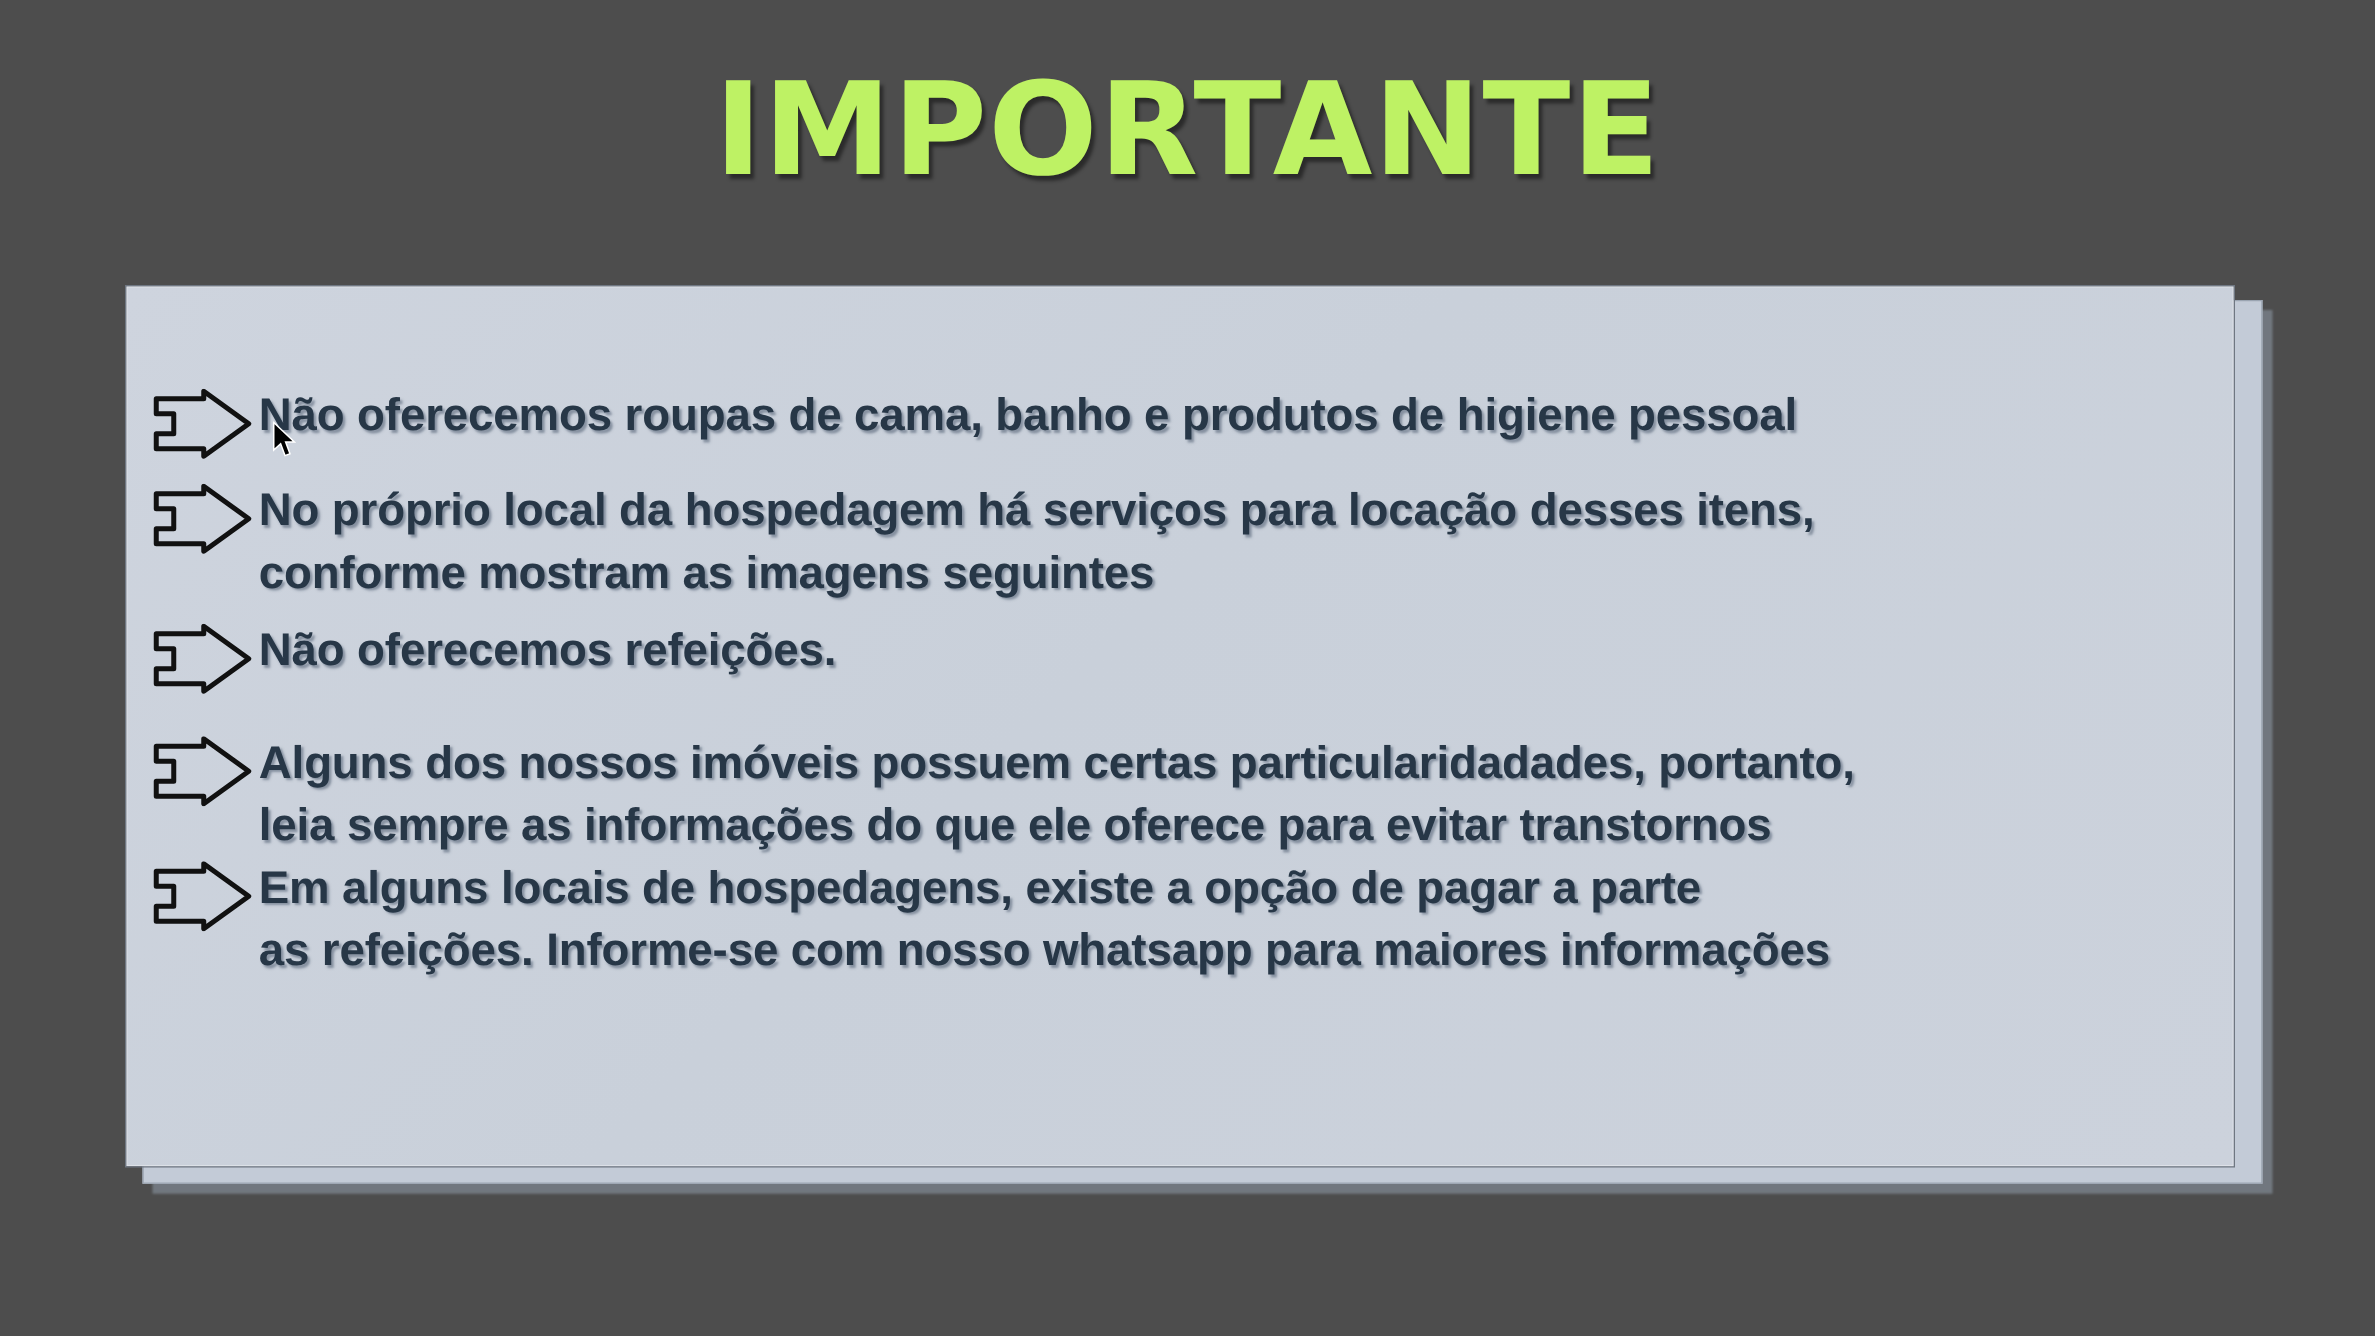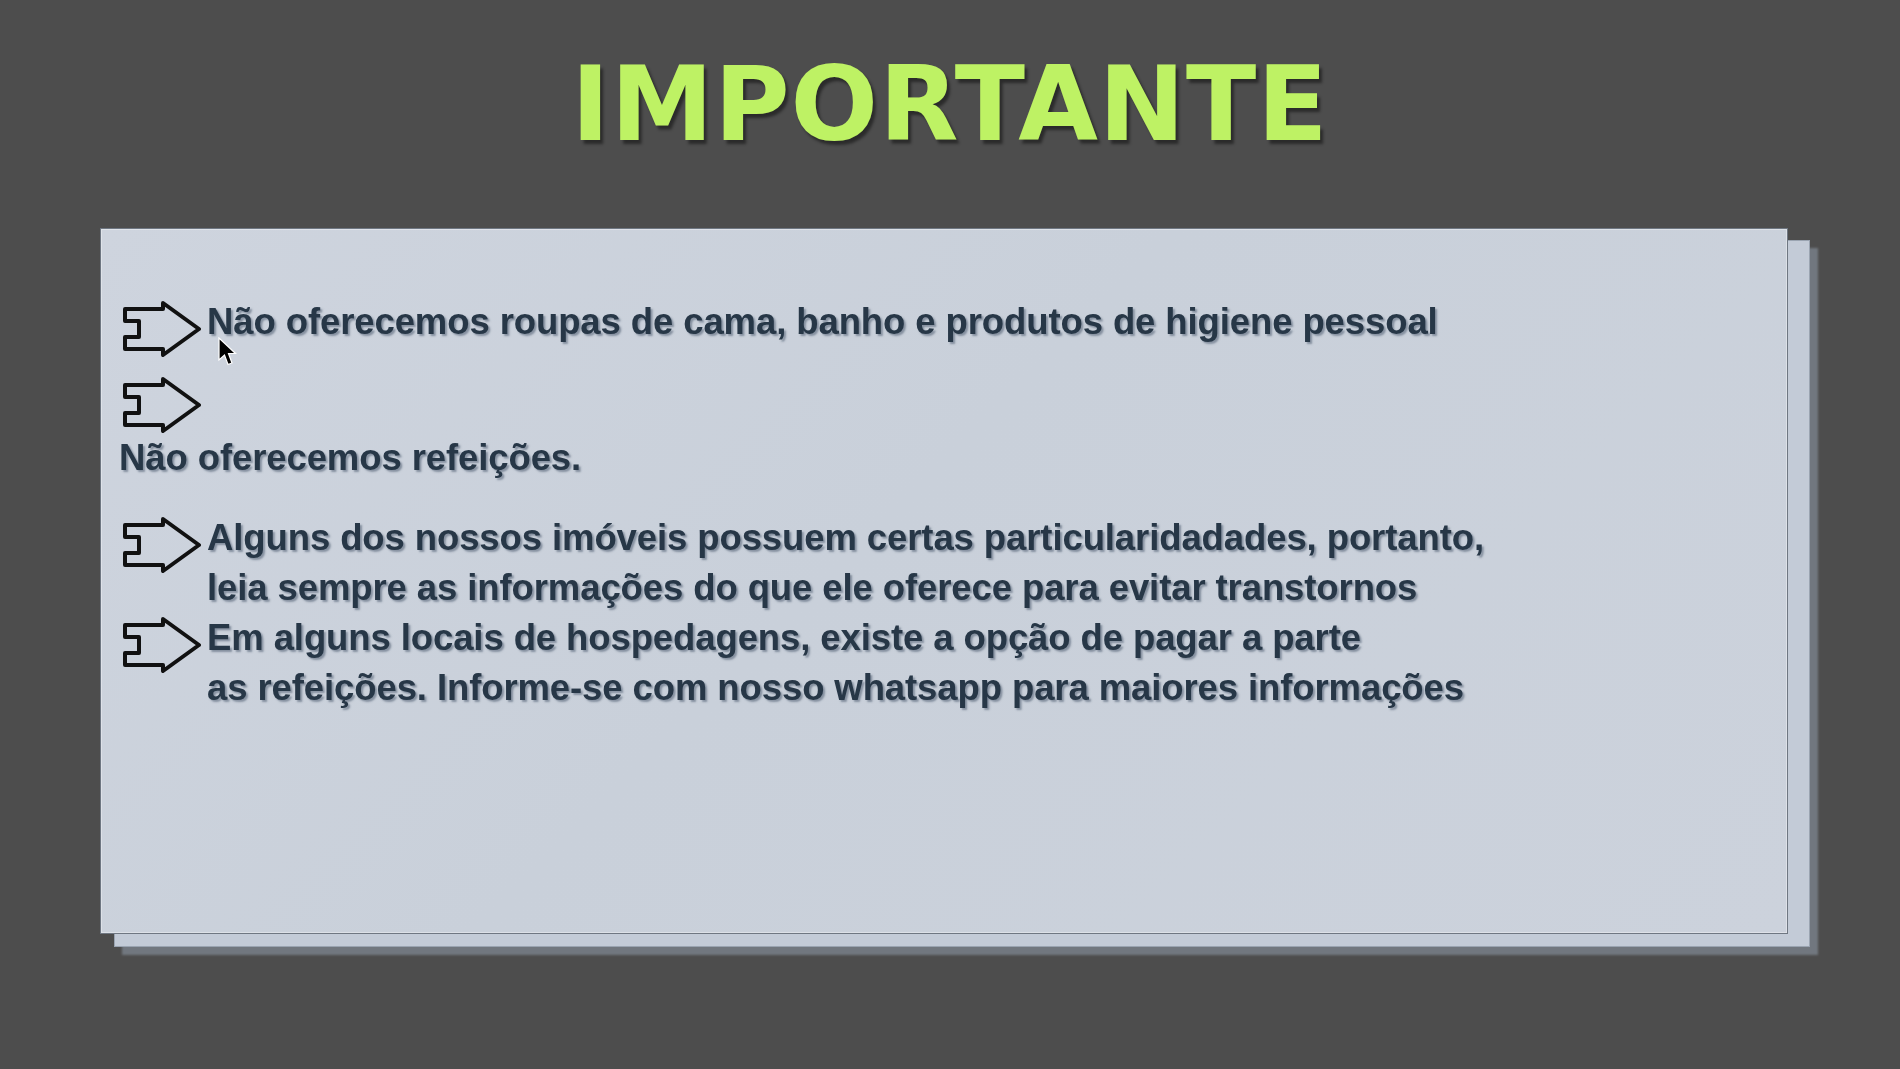--- a/index.html
+++ b/index.html
@@ -106,23 +106,23 @@
     font-weight: bold;
     font-size: 36.5px;
     line-height: 50px;
     color: #273747;
     text-shadow: 2px 2px 2px rgba(120,132,148,0.85);
     white-space: pre-line;
     letter-spacing: -0.1px;
   }
 
   
-  .bullet.b1 { margin-top: 0px;  margin-bottom: 16px; }
+  .bullet.b1 { margin-top: 10px;  margin-bottom: 16px; }
   .bullet.b2 { margin-bottom: 12px; }
-  .bullet.b3 { margin-bottom: 30px; flex-direction: column; }
+  .bullet.b3 { margin-bottom: 30px; }
   .bullet.b4 { margin-bottom: 8px; }
   .bullet.b5 { margin-bottom: 0px; }
 
   
   #cursor {
     position: absolute;
     left: 217px;
     top: 337px;
     width: 22px;
     height: 32px;
@@ -145,20 +145,29 @@
 
         <div class="bullet b1">
           <span class="bullet-arrow">
             <svg width="86" height="56" viewBox="0 0 86 56" aria-hidden="true">
               <path d="M6 8 L44 8 L44 2 L80 28 L44 54 L44 48 L6 48 L6 36 L20 36 L20 20 L6 20 Z" fill="none" stroke="#111111" stroke-width="4" stroke-linejoin="round" stroke-linecap="round"></path>
             </svg>
           </span>
           <span class="bullet-text">Não oferecemos roupas de cama, banho e produtos de higiene pessoal</span>
         </div>
 
+        <div class="bullet b2">
+          <span class="bullet-arrow">
+            <svg width="86" height="56" viewBox="0 0 86 56" aria-hidden="true">
+              <path d="M6 8 L44 8 L44 2 L80 28 L44 54 L44 48 L6 48 L6 36 L20 36 L20 20 L6 20 Z" fill="none" stroke="#111111" stroke-width="4" stroke-linejoin="round" stroke-linecap="round"></path>
+            </svg>
+          </span>
+          <span class="bullet-text">No próprio local da hospedagem há serviços para locação desses itens,
+ conforme mostram as imagens seguintes</span>
+        </div>
 
         <div class="bullet b3">
           <span class="bullet-arrow">
             <svg width="86" height="56" viewBox="0 0 86 56" aria-hidden="true">
               <path d="M6 8 L44 8 L44 2 L80 28 L44 54 L44 48 L6 48 L6 36 L20 36 L20 20 L6 20 Z" fill="none" stroke="#111111" stroke-width="4" stroke-linejoin="round" stroke-linecap="round"></path>
             </svg>
           </span>
           <span class="bullet-text">Não oferecemos refeições.</span>
         </div>
 

